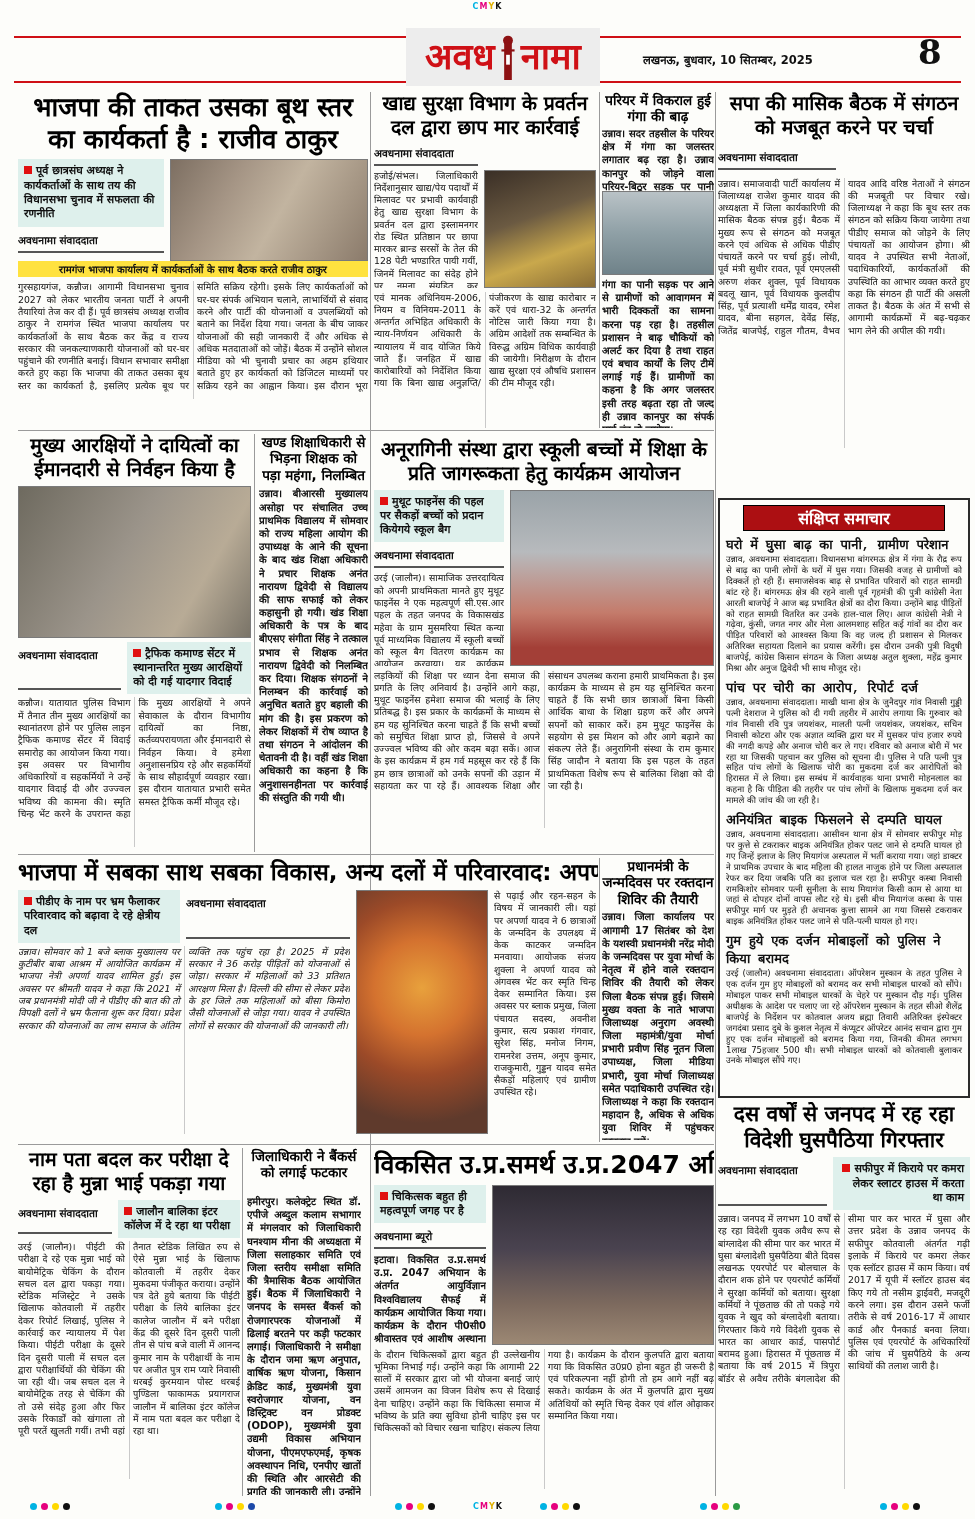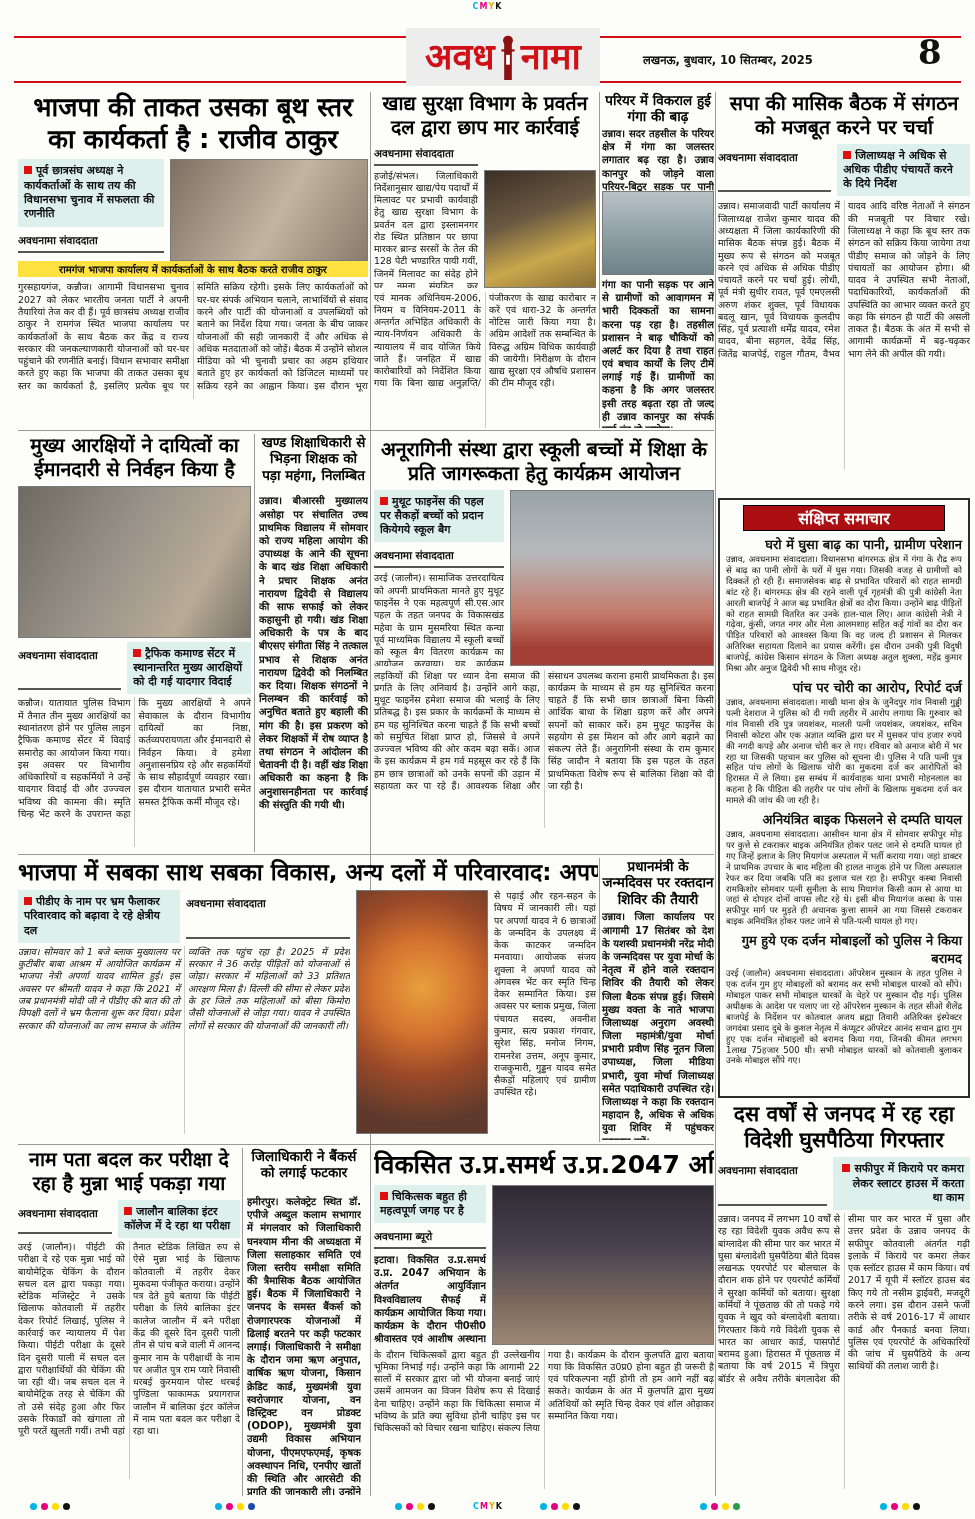--- a/index.html
+++ b/index.html
@@ -37,21 +37,21 @@
   .ph-boxes{background:linear-gradient(160deg,#3a2f26,#6b5a42 40%,#c9a84c 70%,#8a6d35);}
   .ph-flood{background:linear-gradient(180deg,#b9c2c6,#8fa0a6 50%,#6f8289);}
   .ph-group{background:linear-gradient(120deg,#6e6a5f,#9b948a 45%,#b8ab96 75%,#7a7468);}
   .ph-school{background:linear-gradient(180deg,#9aa3a8 0%,#b7babd 35%,#c47b6b 70%,#a33f37 90%);}
   .ph-garland{background:radial-gradient(circle at 50% 40%,#e8a13c 0%,#d4722f 30%,#9c4a28 55%,#5f3a2c 85%);}
   .ph-stage{background:linear-gradient(180deg,#2e2a33 0%,#4a4350 40%,#7d6a5e 75%,#9c8874);}
   
   .briefs{border:2px solid #2c2c2c;padding:3px 6px;}
   .briefs-title{width:85%;margin:2px auto 4px auto;background:#ac0f12;color:#fff;font-size:16px;font-weight:700;
                 text-align:center;border:1px solid #000;padding:1px 0;}
-  .b-head{font-size:13px;font-weight:700;text-align:right;margin:4px 0 1px 0;}
+  .b-head{font-size:13px;font-weight:700;text-align:left;margin:4px 0 1px 0;font-family:Liberation Mono, monospace;}
   .b-body{font-size:8.6px;text-align:justify;line-height:1.27;}
   
   .vr{width:1px;background:#9a9a9a;}
   .hrule{height:1px;background:#9a9a9a;}
   .dotgrp{display:flex;gap:4px;}
   .dot{width:7px;height:7px;border-radius:50%;}
 </style>
 </head>
 <body>
 
@@ -126,23 +126,20 @@
     <div class="photo ph-flood" style="height:82px;flex:none;"></div>
     <div class="body body-sm" style="height:150px;margin-top:3px;">
       <span>गंगा का पानी सड़क पर आने से ग्रामीणों को आवागमन में भारी दिक्कतों का सामना करना पड़ रहा है। तहसील प्रशासन ने बाढ़ चौकियों को अलर्ट कर दिया है तथा राहत एवं बचाव कार्यों के लिए टीमें लगाई गई हैं। ग्रामीणों का कहना है कि अगर जलस्तर इसी तरह बढ़ता रहा तो जल्द ही उन्नाव कानपुर का संपर्क मार्ग बंद हो जायेगा।</span>
     </div>
   </div>
 
   <div class="article" style="left:718px;top:92px;width:252px;height:400px;">
     <div class="hl hl-lg">सपा की मासिक बैठक में संगठन को मजबूत करने पर चर्चा</div>
     <div class="row">
       <div class="byline" style="width:118px;">अवधनामा संवाददाता</div>
-      <div class="note" style="width:126px;">
-        <span class="sq"></span><span>जिलाध्यक्ष ने अधिक से अधिक पीडीए पंचायतें करने के दिये निर्देश</span>
-      </div>
     </div>
     <div class="body cols2" style="height:270px;margin-top:4px;">
       <span>उन्नाव। समाजवादी पार्टी कार्यालय में जिलाध्यक्ष राजेश कुमार यादव की अध्यक्षता में जिला कार्यकारिणी की मासिक बैठक संपन्न हुई। बैठक में मुख्य रूप से संगठन को मजबूत करने एवं अधिक से अधिक पीडीए पंचायतें करने पर चर्चा हुई।</span>
       <span>लोधी, पूर्व मंत्री सुधीर रावत, पूर्व एमएलसी अरुण शंकर शुक्ल, पूर्व विधायक बदलू खान, पूर्व विधायक कुलदीप सिंह, पूर्व प्रत्याशी धर्मेंद्र यादव, रमेश यादव, बीना सहगल, देवेंद्र सिंह, जितेंद्र बाजपेई, राहुल गौतम, वैभव यादव आदि वरिष्ठ नेताओं ने संगठन की मजबूती पर विचार रखे। जिलाध्यक्ष ने कहा कि बूथ स्तर तक संगठन को सक्रिय किया जायेगा तथा पीडीए समाज को जोड़ने के लिए पंचायतों का आयोजन होगा।</span>
       <span>श्री यादव ने उपस्थित सभी नेताओं, पदाधिकारियों, कार्यकर्ताओं की उपस्थिति का आभार व्यक्त करते हुए कहा कि संगठन ही पार्टी की असली ताकत है। बैठक के अंत में सभी से आगामी कार्यक्रमों में बढ़-चढ़कर भाग लेने की अपील की गयी।</span>
     </div>
   </div>
 
   <div class="article" style="left:18px;top:434px;width:233px;height:418px;">
     <div class="hl hl-lg">मुख्य आरक्षियों ने दायित्वों का ईमानदारी से निर्वहन किया है</div>
@@ -154,21 +151,21 @@
       </div>
     </div>
     <div class="body cols2" style="height:150px;margin-top:3px;">
       <span>कन्नौज। यातायात पुलिस विभाग में तैनात तीन मुख्य आरक्षियों का स्थानांतरण होने पर पुलिस लाइन ट्रैफिक कमाण्ड सेंटर में विदाई समारोह का आयोजन किया गया। इस अवसर पर विभागीय अधिकारियों व सहकर्मियों ने उन्हें यादगार विदाई दी और उज्ज्वल भविष्य की कामना की।</span>
       <span>स्मृति चिन्ह भेंट करने के उपरान्त कहा कि मुख्य आरक्षियों ने अपने सेवाकाल के दौरान विभागीय दायित्वों का निष्ठा, कर्तव्यपरायणता और ईमानदारी से निर्वहन किया। वे हमेशा अनुशासनप्रिय रहे और सहकर्मियों के साथ सौहार्दपूर्ण व्यवहार रखा। इस दौरान यातायात प्रभारी समेत समस्त ट्रैफिक कर्मी मौजूद रहे।</span>
     </div>
   </div>
 
   <div class="article" style="left:259px;top:434px;width:109px;height:418px;">
     <div class="hl hl-sm">खण्ड शिक्षाधिकारी से भिड़ना शिक्षक को पड़ा महंगा, निलम्बित</div>
-    <div class="body body-sm" style="height:352px;margin-top:11px;">
+    <div class="body body-sm" style="height:352px;margin-top:4px;">
       <span>उन्नाव। बीआरसी मुख्यालय असोहा पर संचालित उच्च प्राथमिक विद्यालय में सोमवार को राज्य महिला आयोग की उपाध्यक्ष के आने की सूचना के बाद खंड शिक्षा अधिकारी ने प्रचार शिक्षक अनंत नारायण द्विवेदी से विद्यालय की साफ सफाई को लेकर कहासुनी हो गयी। खंड शिक्षा अधिकारी के पत्र के बाद बीएसए संगीता सिंह ने तत्काल प्रभाव से शिक्षक अनंत नारायण द्विवेदी को निलम्बित कर दिया। शिक्षक संगठनों ने निलम्बन की कार्रवाई को अनुचित बताते हुए बहाली की मांग की है। इस प्रकरण को लेकर शिक्षकों में रोष व्याप्त है तथा संगठन ने आंदोलन की चेतावनी दी है। वहीं खंड शिक्षा अधिकारी का कहना है कि अनुशासनहीनता पर कार्रवाई की संस्तुति की गयी थी।</span>
     </div>
   </div>
 
   <div class="article" style="left:374px;top:438px;width:340px;height:414px;">
     <div class="hl hl-lg">अनूरागिनी संस्था द्वारा स्कूली बच्चों में शिक्षा के प्रति जागरूकता हेतु कार्यक्रम आयोजन</div>
     <div class="row" style="height:176px;">
       <div style="width:130px;display:flex;flex-direction:column;">
         <div class="note">
           <span class="sq"></span><span>मुथूट फाइनेंस की पहल पर सैकड़ों बच्चों को प्रदान कियेगये स्कूल बैग</span>

